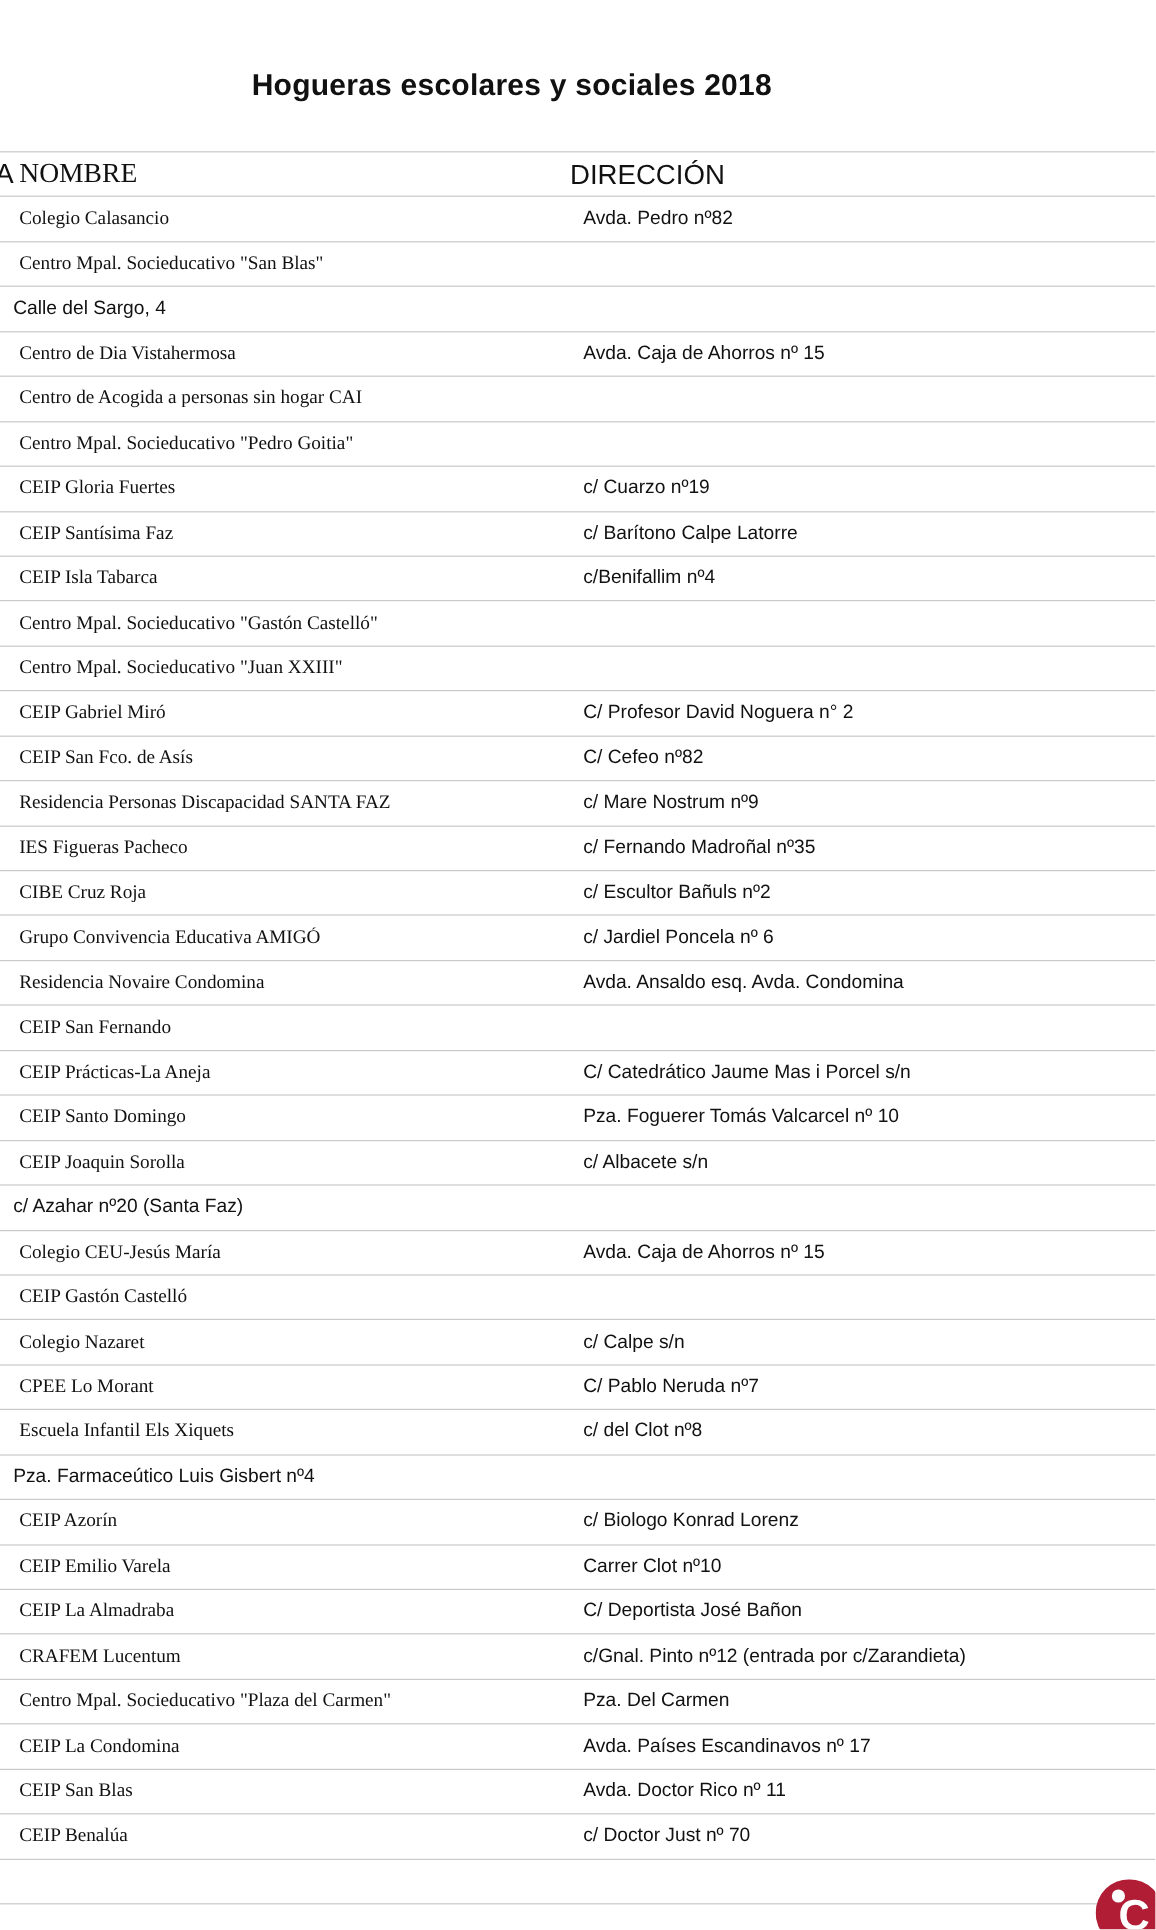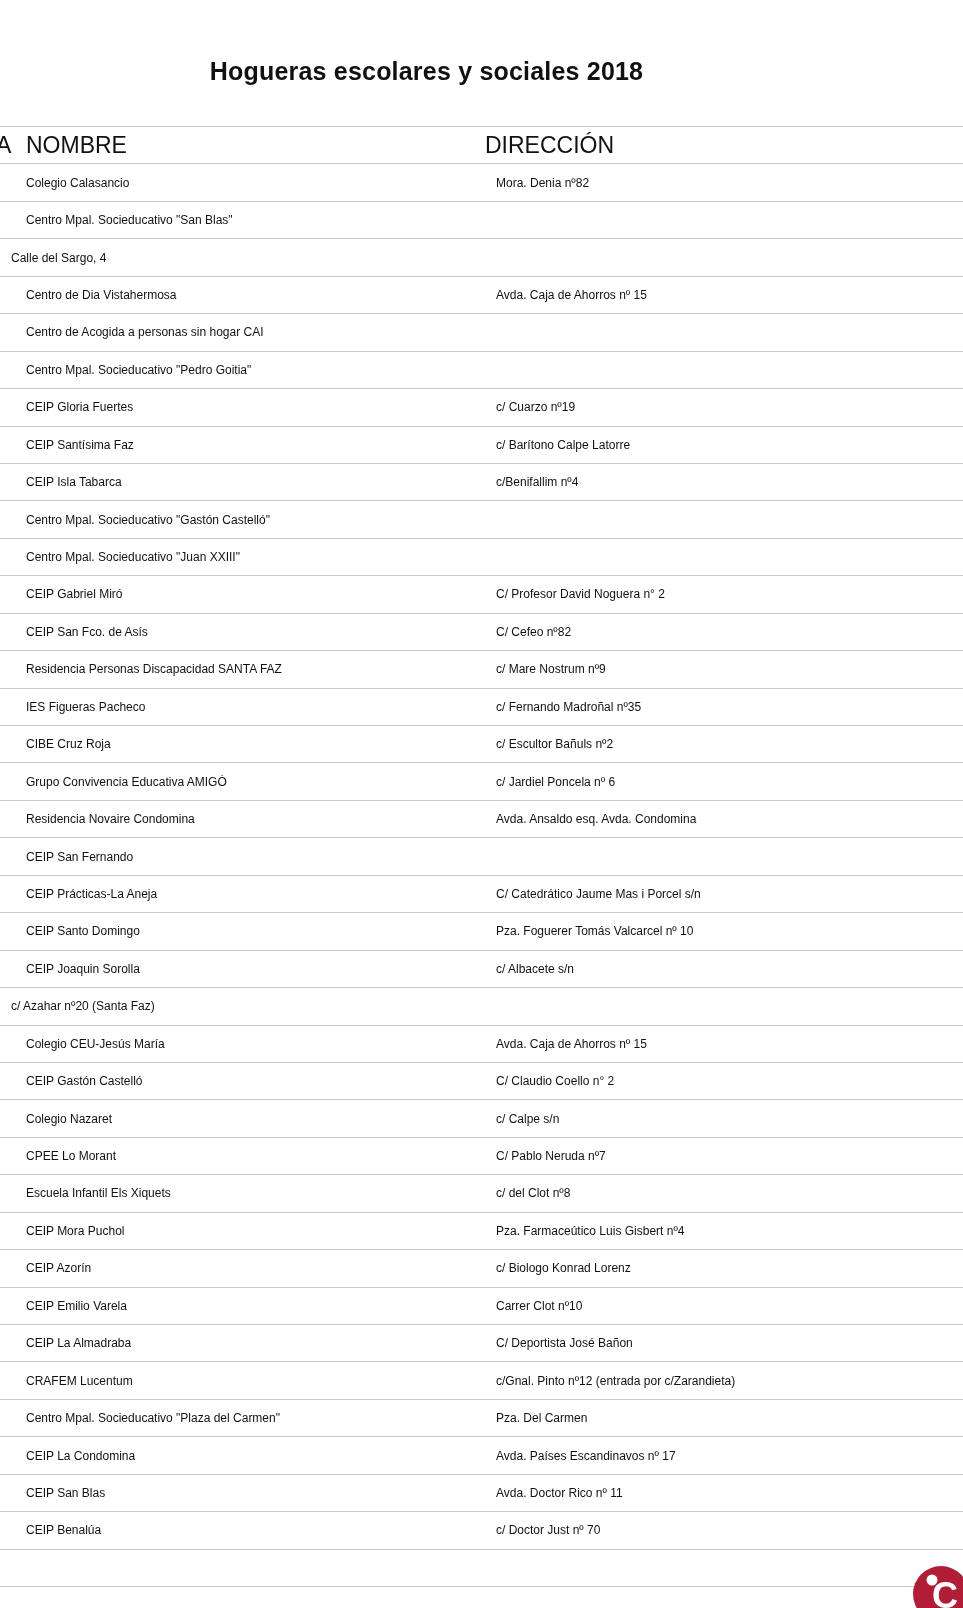--- a/index.html
+++ b/index.html
@@ -40,34 +40,35 @@
     align-items: center;
     height: 37.45px;
     box-sizing: border-box;
     border-bottom: 1px solid #c9c9c9;
     color: #111111;
   }
   .header-row {
     font-size: 23px;
   }
   .data-row {
-    font-size: 12px;
+    font-size: 16px;
   }
   .zona-a {
     position: absolute;
     left: -4px;
     top: 50%;
     transform: translateY(-50%);
   }
   .name-cell {
-    margin-left: 26px;
+    margin-left: 16px;
     width: 459px;
     box-sizing: border-box;
     white-space: nowrap;
     overflow: hidden;
+    font-family: Liberation Serif, serif;
   }
   .dir-cell {
     flex: 1;
     white-space: nowrap;
     overflow: hidden;
   }
   .data-row .dir-cell {
     padding-left: 11px;
   }
   .logo {
@@ -87,21 +88,21 @@
 
   <div class="table">
     <div class="row header-row">
       <span class="zona-a">A</span>
       <span class="name-cell">NOMBRE</span>
       <span class="dir-cell">DIRECCIÓN</span>
     </div>
     <div id="rows">
   <div class="row data-row">
     <span class="name-cell">Colegio Calasancio</span>
-    <span class="dir-cell">Mora. Denia nº82</span>
+    <span class="dir-cell">Avda. Pedro nº82</span>
   </div>
 
   <div class="row data-row">
     <span class="name-cell">Centro Mpal. Socieducativo "San Blas"</span>
     <span class="dir-cell"></span>
   </div>
 
   <div class="row data-row">
     <span class="dir-cell">Calle del Sargo, 4</span>
   </div>
@@ -204,40 +205,38 @@
     <span class="dir-cell">c/ Azahar nº20 (Santa Faz)</span>
   </div>
 
   <div class="row data-row">
     <span class="name-cell">Colegio CEU-Jesús María</span>
     <span class="dir-cell">Avda. Caja de Ahorros nº 15</span>
   </div>
 
   <div class="row data-row">
     <span class="name-cell">CEIP Gastón Castelló</span>
-    <span class="dir-cell">C/ Claudio Coello n° 2</span>
   </div>
 
   <div class="row data-row">
     <span class="name-cell">Colegio Nazaret</span>
     <span class="dir-cell">c/ Calpe s/n</span>
   </div>
 
   <div class="row data-row">
     <span class="name-cell">CPEE Lo Morant</span>
     <span class="dir-cell">C/ Pablo Neruda nº7</span>
   </div>
 
   <div class="row data-row">
     <span class="name-cell">Escuela Infantil Els Xiquets</span>
     <span class="dir-cell">c/ del Clot nº8</span>
   </div>
 
   <div class="row data-row">
-    <span class="name-cell">CEIP Mora Puchol</span>
     <span class="dir-cell">Pza. Farmaceútico Luis Gisbert nº4</span>
   </div>
 
   <div class="row data-row">
     <span class="name-cell">CEIP Azorín</span>
     <span class="dir-cell">c/ Biologo Konrad Lorenz</span>
   </div>
 
   <div class="row data-row">
     <span class="name-cell">CEIP Emilio Varela</span>

